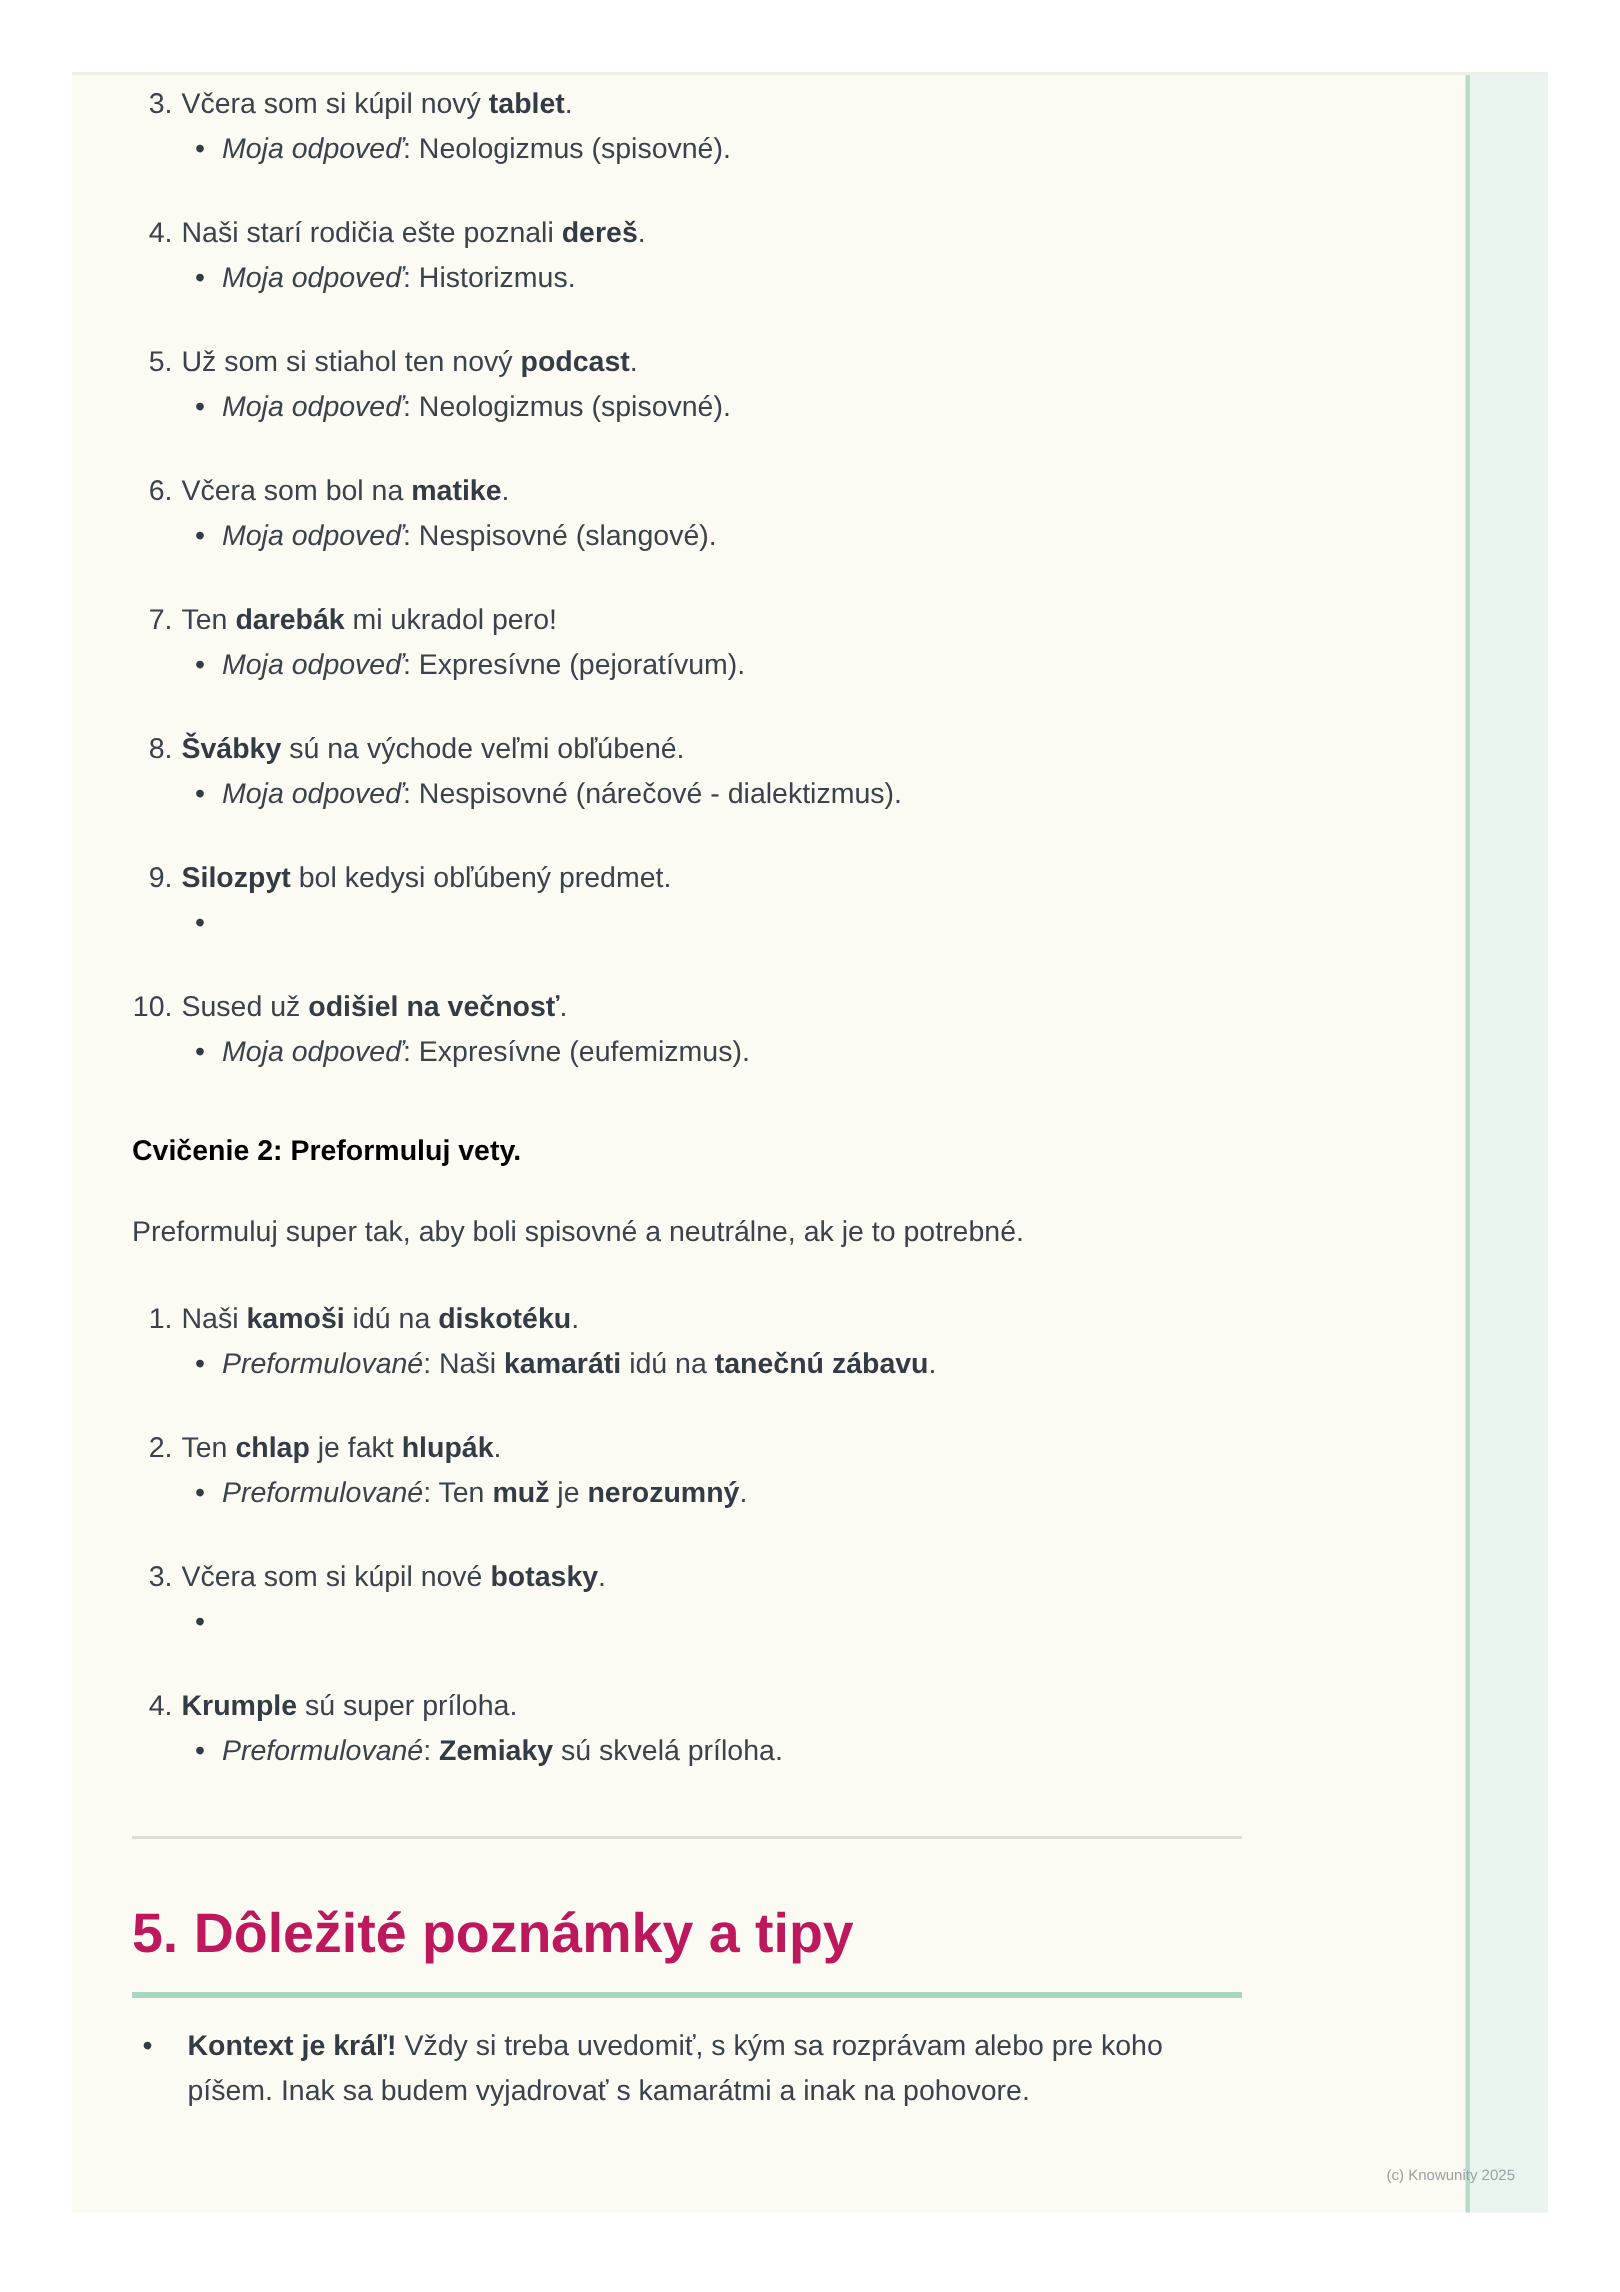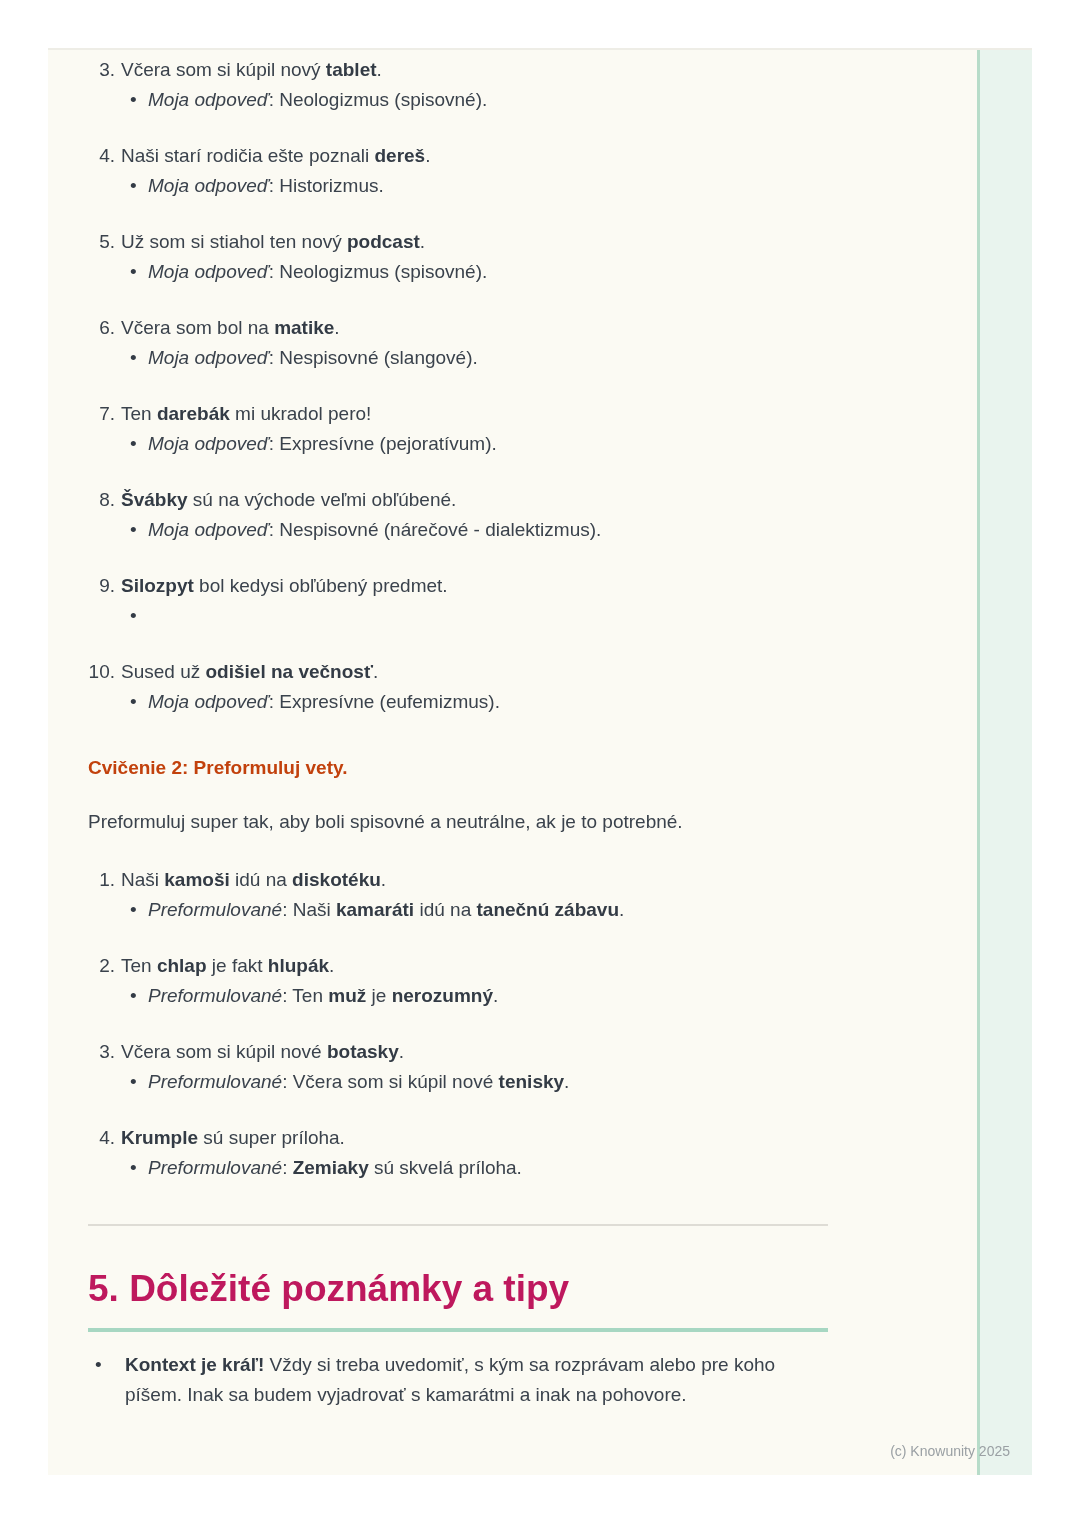--- a/index.html
+++ b/index.html
@@ -45,21 +45,21 @@
     flex:0 0 27px;
     text-align:right;
     margin-right:6px;
     white-space:nowrap;
   }
   .sub-line{padding-left:42px;}
   .dot{flex:0 0 18px;color:#333b45;}
   p{margin:0;}
   .bold-heading{
     font-weight:bold;
-    color:#c2410c;
+    color:#000000;
     margin-top:36px;
   }
   .intro{margin-top:24px;}
   .list-2{margin-top:28px;}
   hr.divider{
     border:none;
     height:2px;
     background:#dedcd5;
     margin:41px 0 0 0;
     width:740px;
@@ -79,21 +79,21 @@
     background:#a7d7c2;
   }
   .tips{margin-top:18px;}
   .tip{display:flex;padding-left:7px;}
   .tip .dot{flex:0 0 30px;}
   .tip-text{width:703px;}
   .footer{
     position:absolute;
     right:22px;
     bottom:16px;
-    font-size:14px;
+    font-size:10px;
     line-height:16px;
     color:#9aa0a4;
     z-index:2;
   }
 </style>
 </head>
 <body>
 
 <div class="page">
 
@@ -219,21 +219,20 @@
           </div>
         </div>
 
         <div class="item">
           <div class="line main-line">
             <span class="num">3.</span>
             <span class="sentence"><span>Včera som si kúpil nové </span><span class="b">botasky</span><span>.</span></span>
           </div>
           <div class="line sub-line">
             <span class="dot">•</span>
-            <span class="answer"><span class="i">Preformulované</span><span>: Včera som si kúpil nové </span><span class="b">tenisky</span><span>.</span></span>
           </div>
         </div>
 
         <div class="item">
           <div class="line main-line">
             <span class="num">4.</span>
             <span class="sentence"><span class="b">Krumple</span><span> sú super príloha.</span></span>
           </div>
           <div class="line sub-line">
             <span class="dot">•</span>

